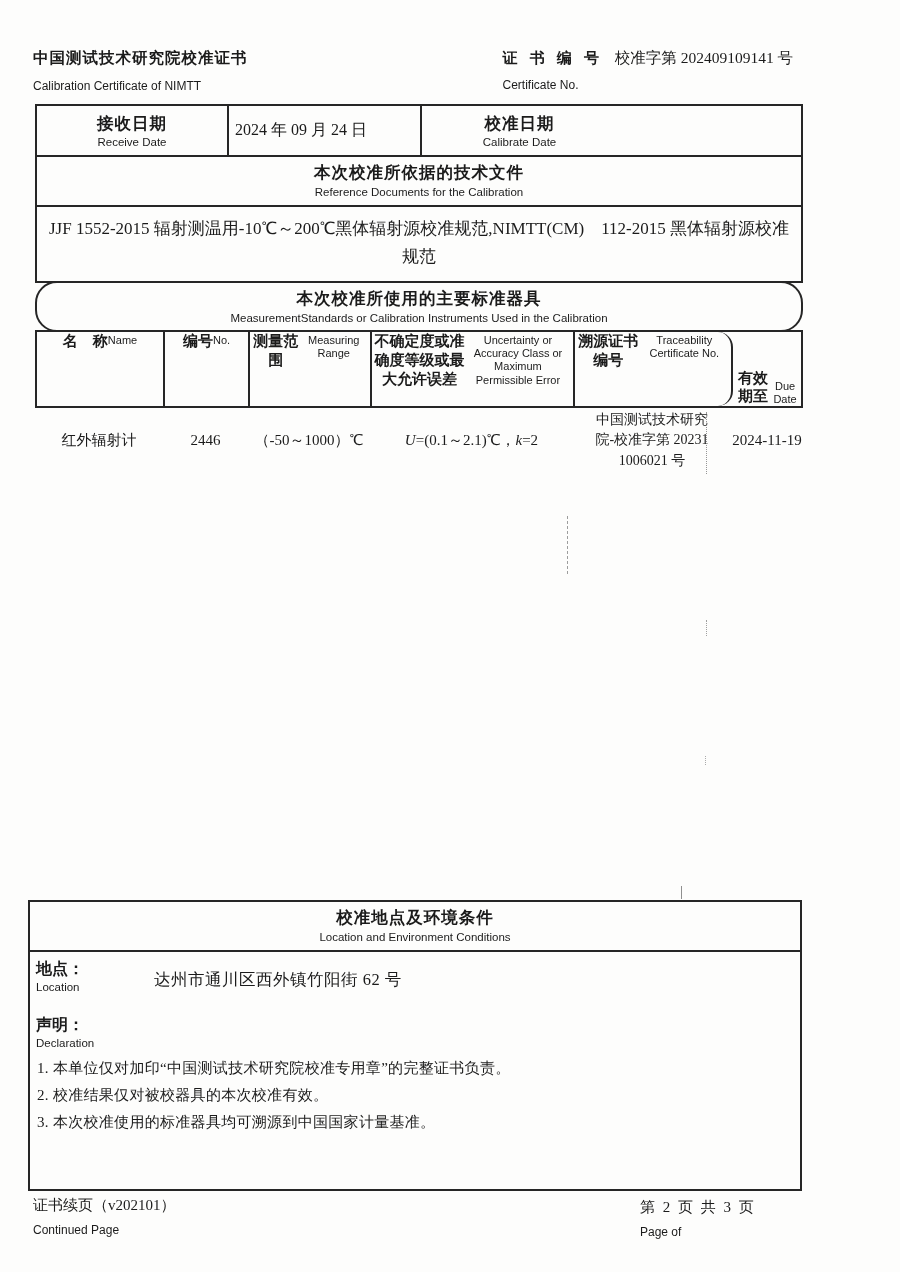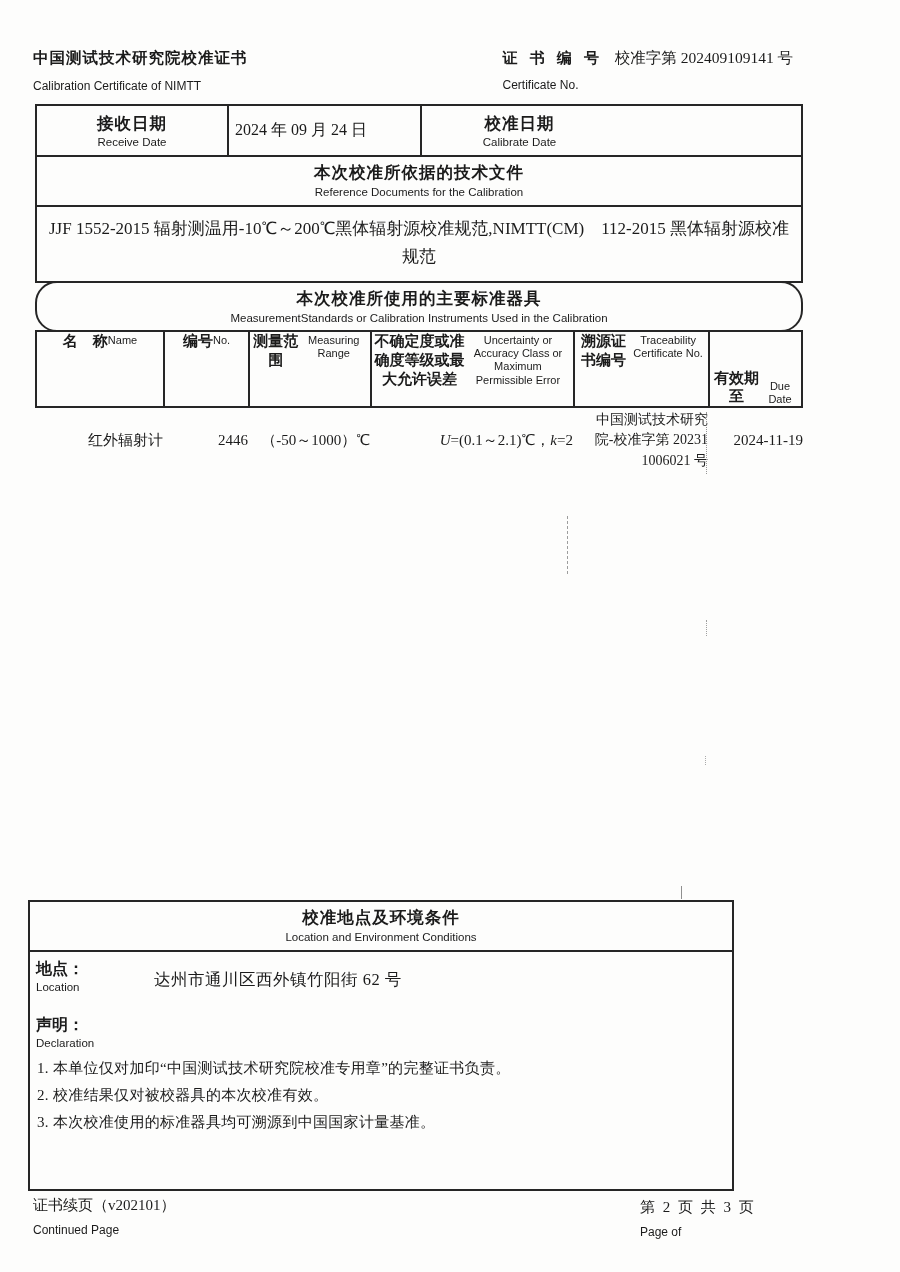--- a/index.html
+++ b/index.html
@@ -48,31 +48,31 @@
   #std-title { top:281px; left:35px; width:768px; height:51px;border-radius:22px; }
 
   
   #std-header { top:330px; left:35px; width:768px; height:78px; display:flex; }
   #std-header .hcell { border-right:2px solid #262626; display:flex; flex-direction:row;
                        justify-content:center; text-align:center; padding:0 2px; }
   #std-header .hcell:last-child { border-right:none; flex:1; }
   #std-header .zh { font-size:15px; line-height:1.25; }
   #std-header .en { font-size:11px; line-height:1.2; margin-top:2px; }
   .w-name { width:128px; } .w-no { width:85px; } .w-range { width:122px; }
-  .w-unc { width:203px; } .w-trace { width:135px; } .w-due { width:91px;align-items:flex-end; }
+  .w-unc { width:203px; } .w-trace { width:158px;border-radius:15px; } .w-due { width:91px;align-items:flex-end; }
   #std-header .w-unc .zh { font-size:15px; }
 
   
   #data-row { top:410px; left:35px; width:768px; display:flex; align-items:center; }
-  #data-row .dcell { text-align:right; font-size:15px; }
+  #data-row .dcell { text-align:center; font-size:15px; }
   #data-row .trace { font-size:14px; line-height:1.45; white-space:nowrap; }
   #data-row .due { flex:1; }
 
   
-  #loc-box { top:900px; left:28px; width:706px; height:291px; }
+  #loc-box { top:900px; left:28px; width:774px; height:291px; }
   #loc-title { border-bottom:2px solid #262626; height:50px; }
   .row-label .zh { font-size:16px; }
   .row-label .en { font-size:11.5px; margin-top:1px; }
   #loc-row { height:57px; display:flex; padding:7px 0 0 6px; }
   #loc-row .row-label { width:118px; }
   #loc-row .loc-val { font-size:16.5px; margin-top:10px; letter-spacing:0.5px; }
   #env-row { height:57px; border-bottom:2px solid #262626; display:flex; padding:6px 0 0 6px; }
   #env-row .row-label { flex:0 0 auto; }
   .seg-tlabel { width:112px; }
   .seg-tval { width:190px; text-align:center; font-size:16.5px; padding-top:10px; }

